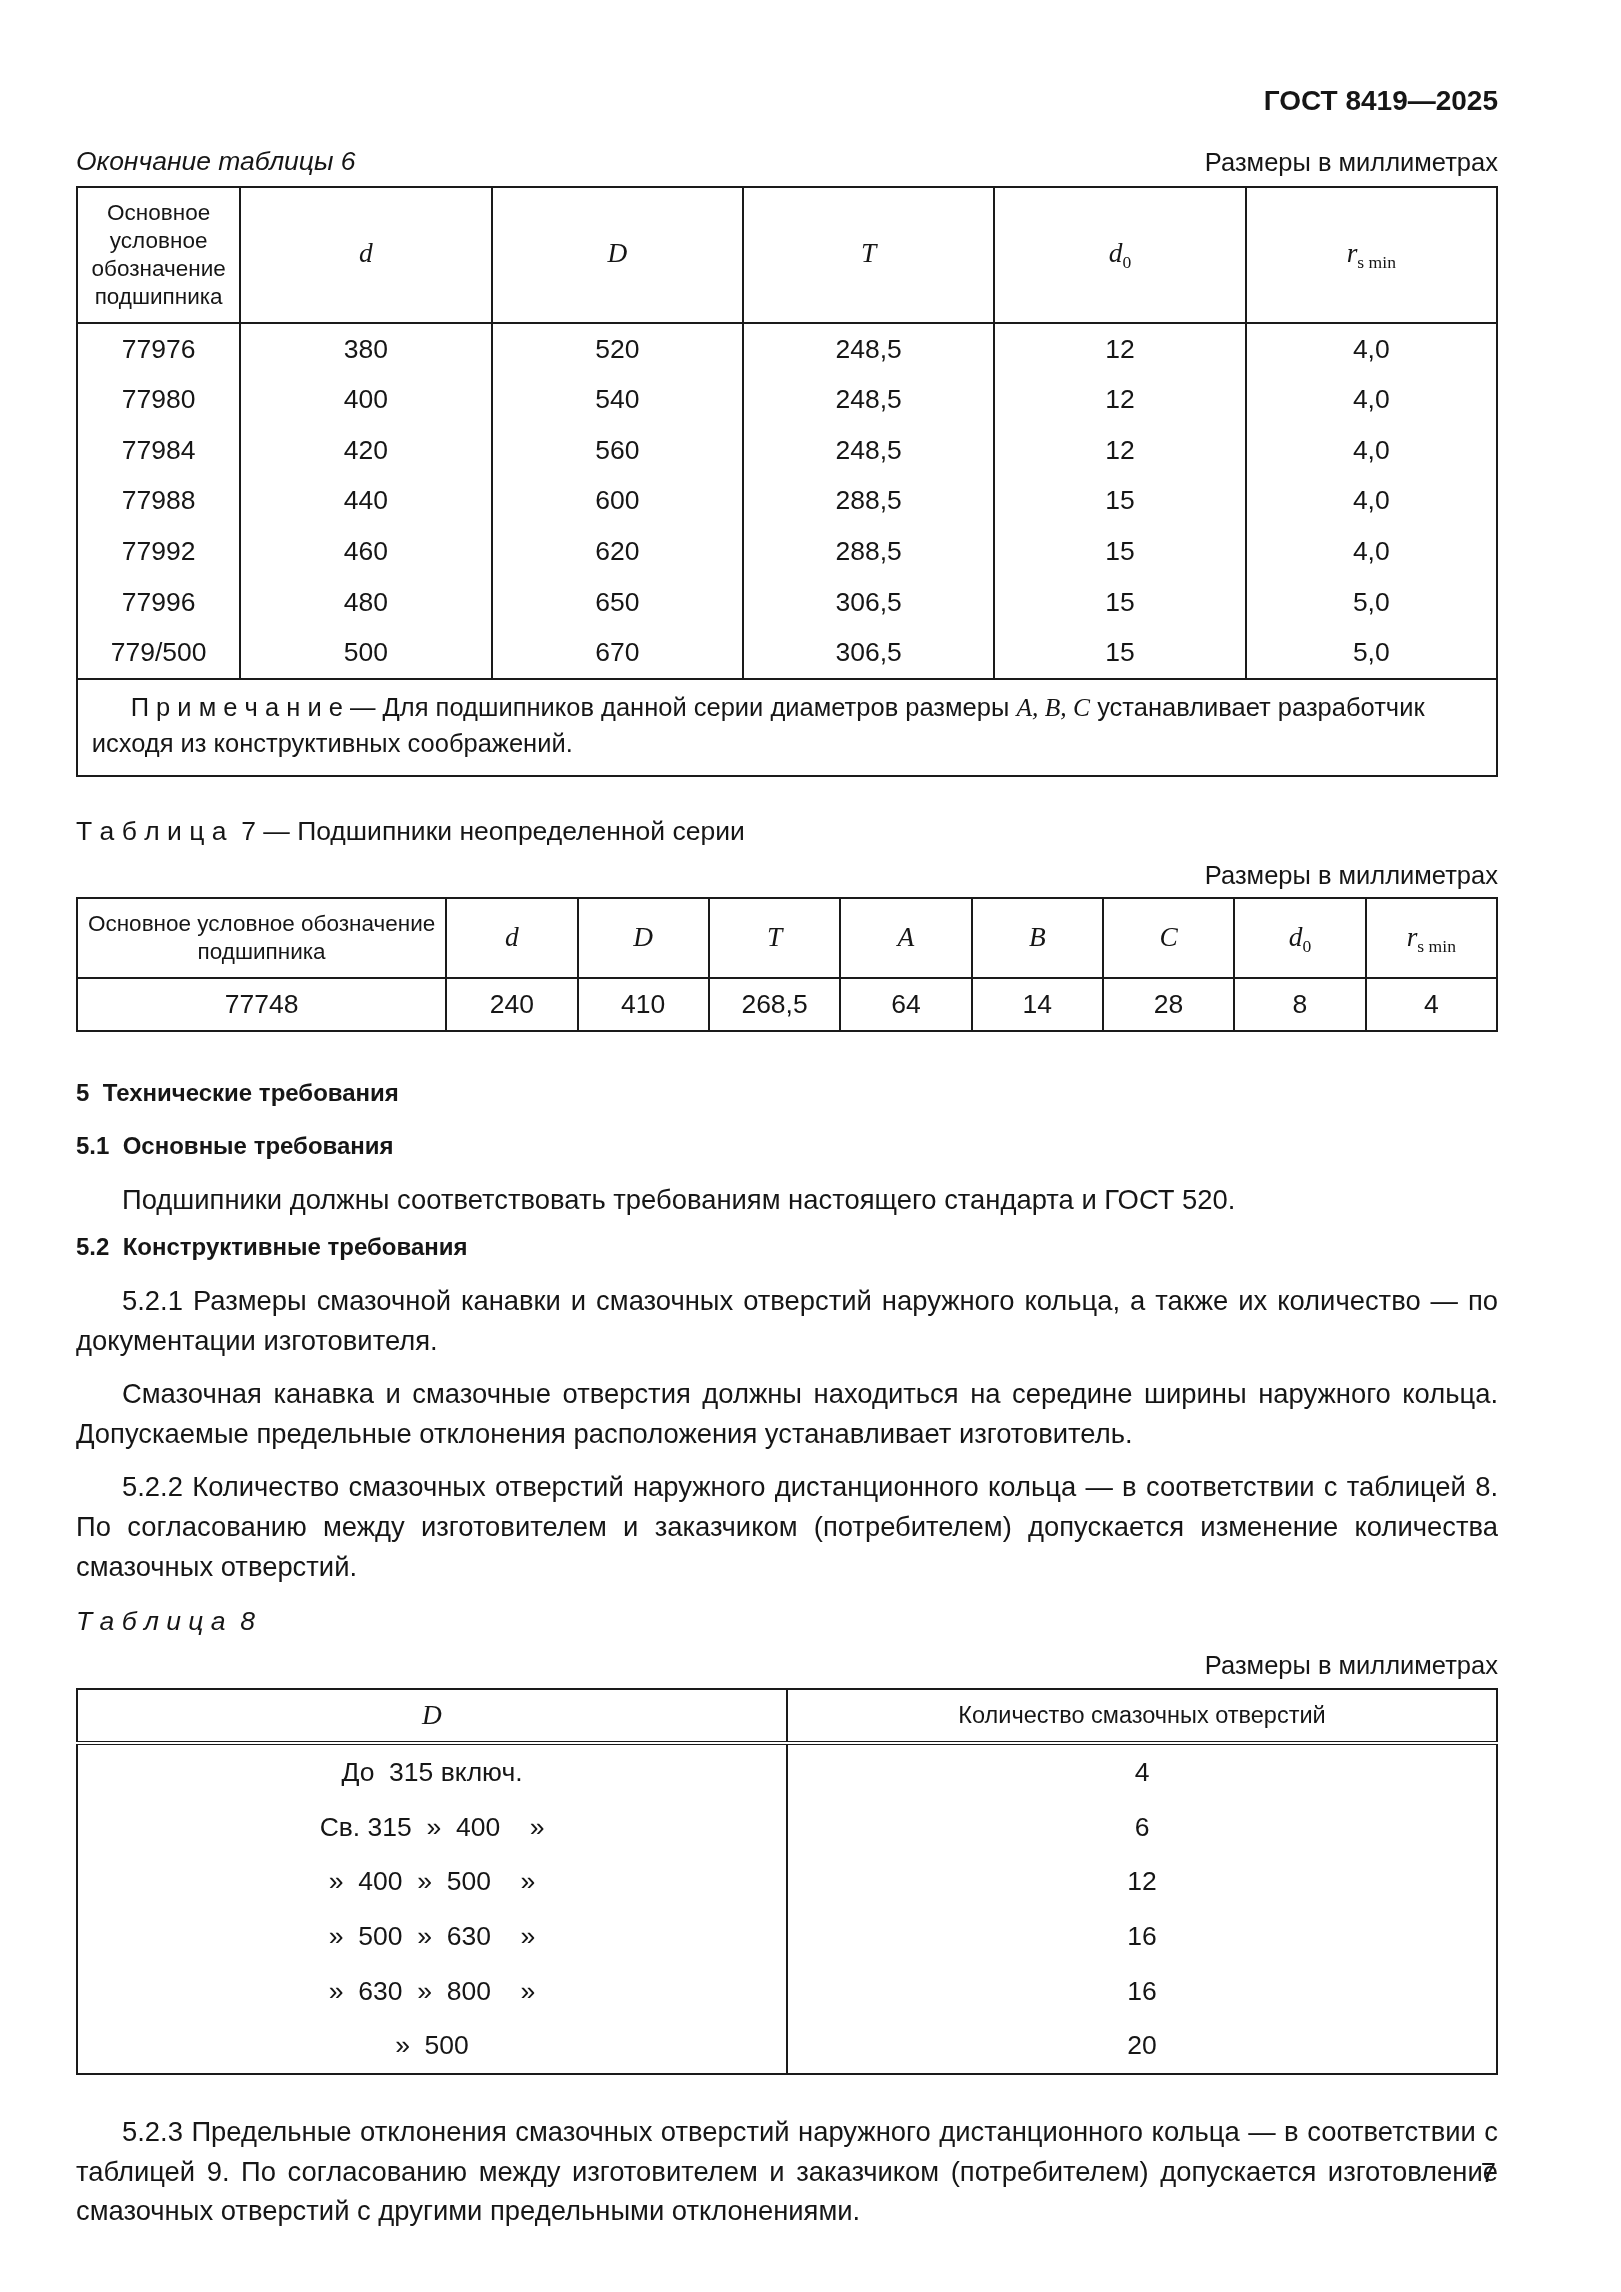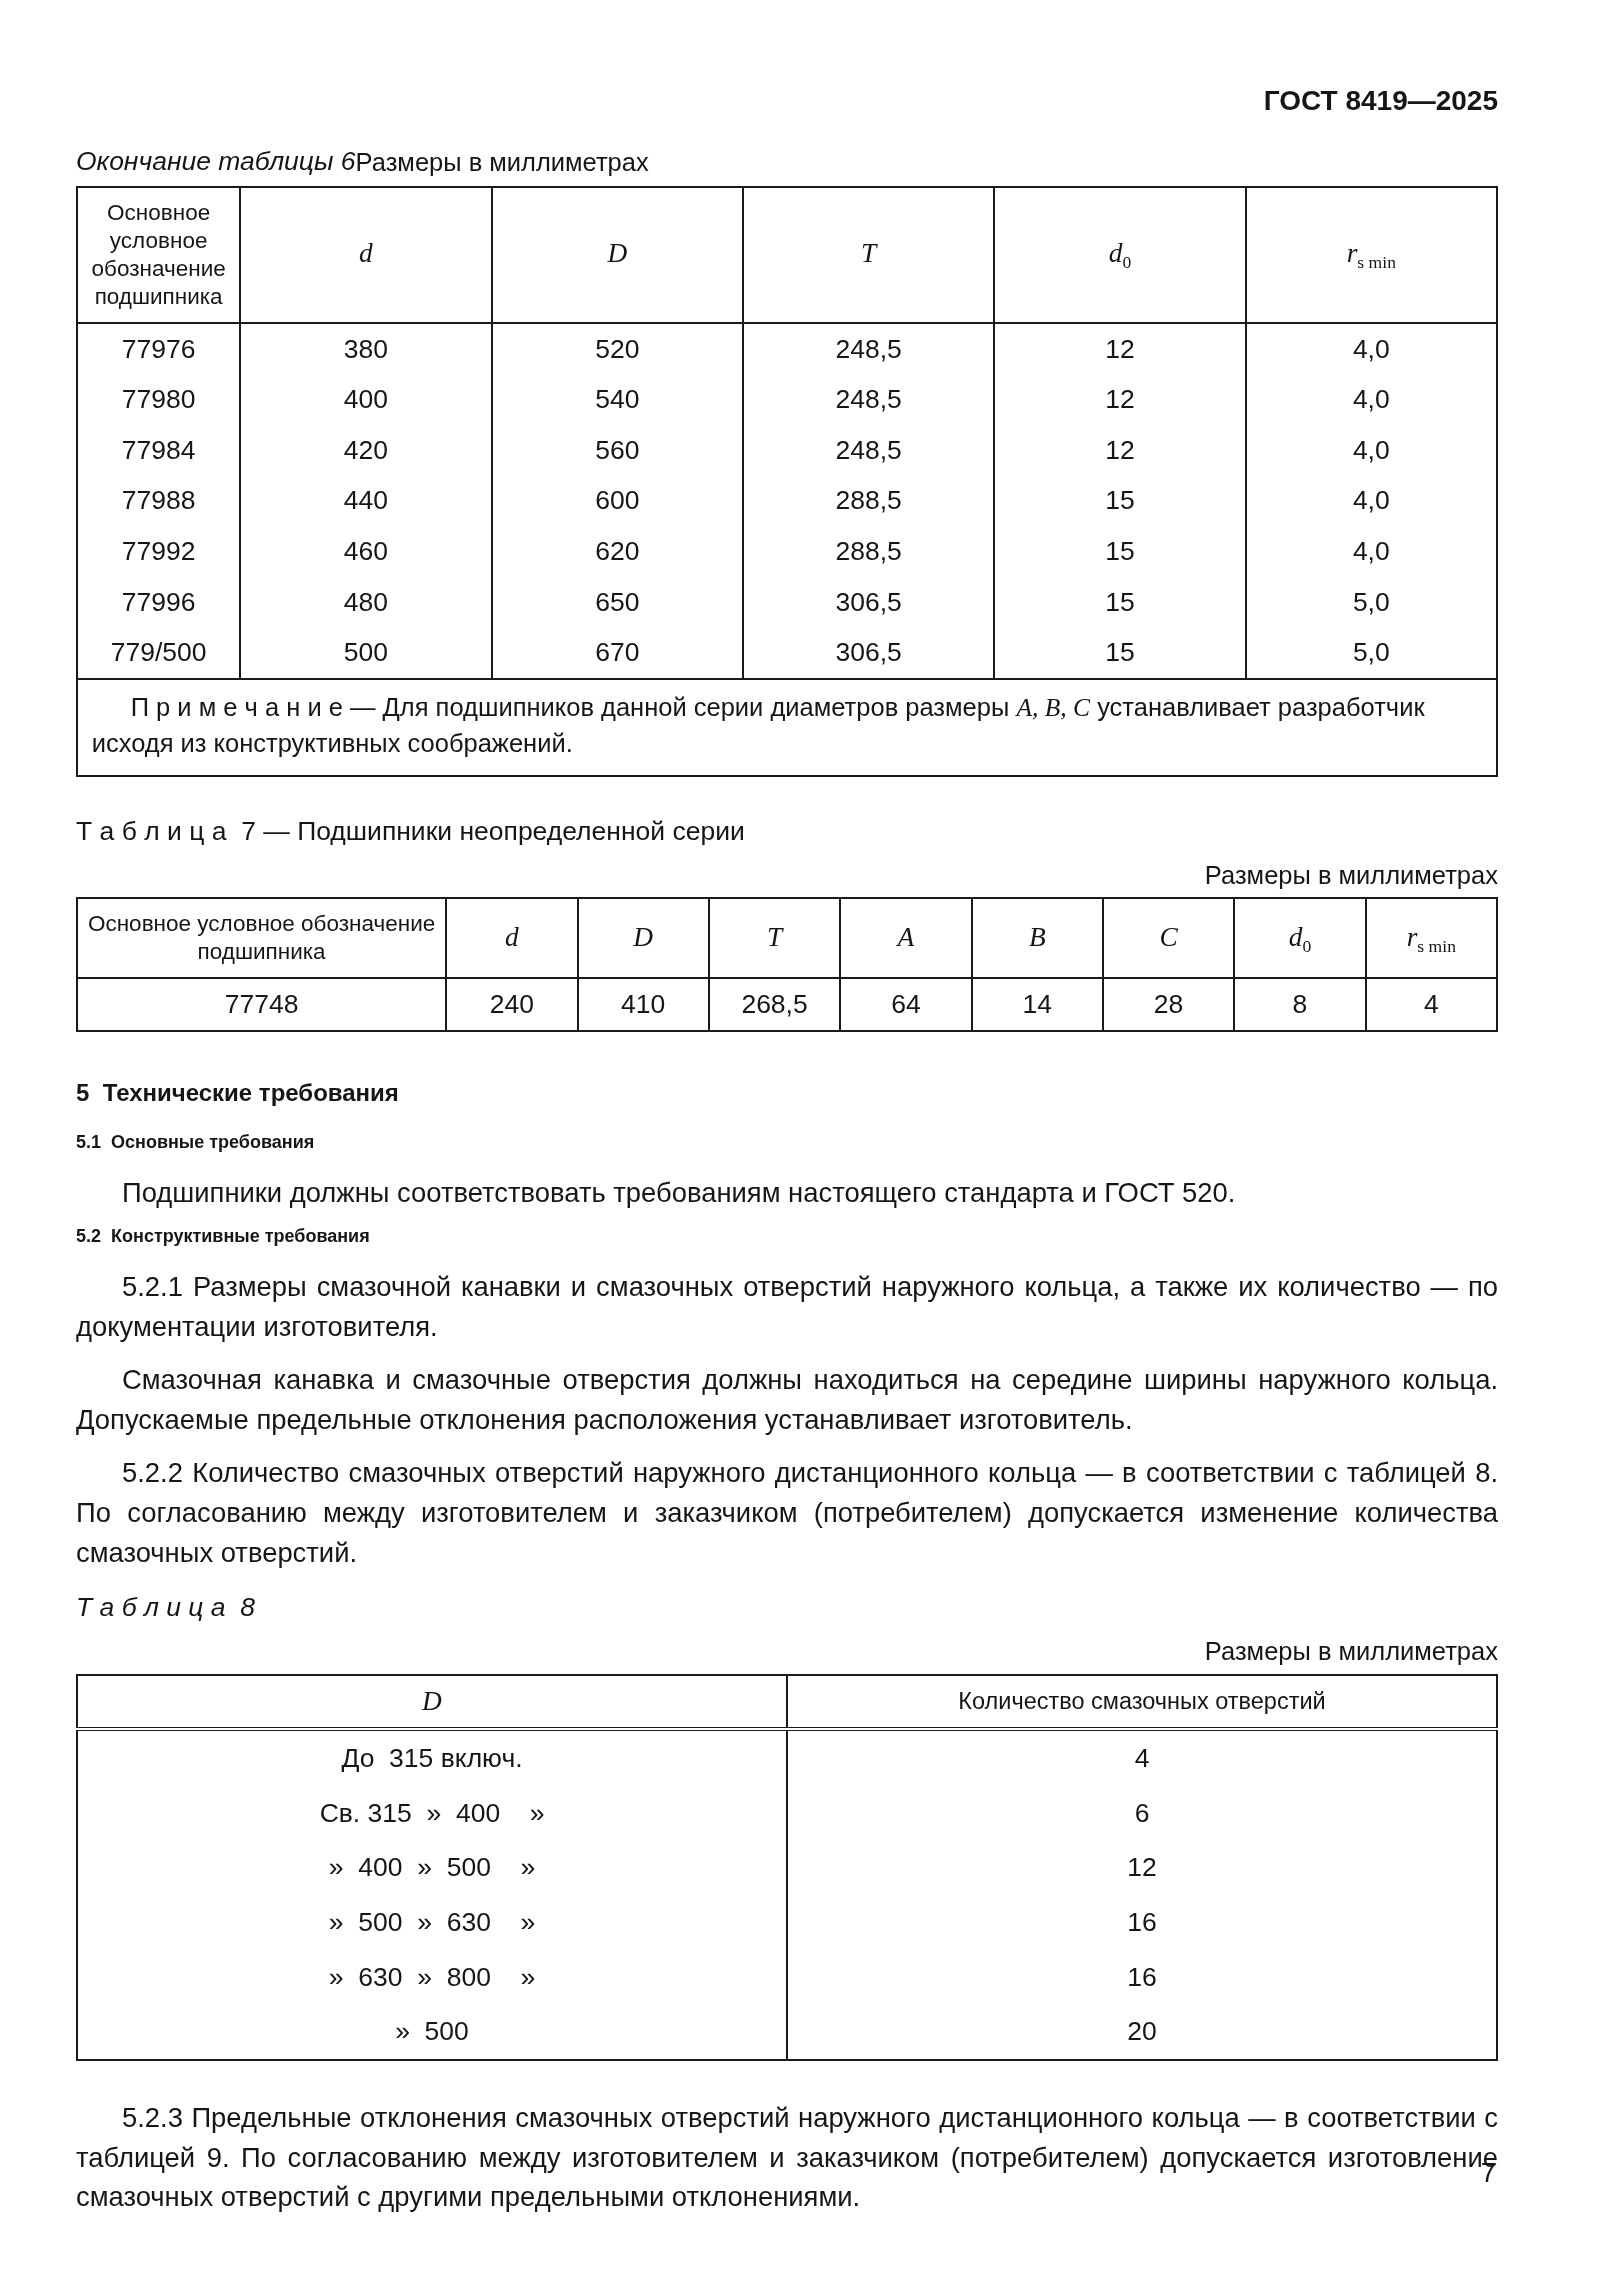--- a/index.html
+++ b/index.html
@@ -8,21 +8,21 @@
     width:1621px; height:2293px;
     font-family:"Liberation Sans", sans-serif;
     color:#161616;
     position:relative;
     overflow:hidden;
   }
   .page { padding:85px 123px 0 76px; }
 
   .doc-header { text-align:right; font-weight:bold; font-size:28px; margin-bottom:29px; }
 
-  .caption-flex { display:flex; justify-content:flex-start; align-items:flex-end; margin-bottom:8.8px; }
+  .caption-flex { display:flex; justify-content:space-between; align-items:flex-end; margin-bottom:8.8px; }
   .caption-italic { font-style:italic; font-size:26.5px; }
   .units { font-size:25.5px; }
   .caption-line { font-size:26.5px; margin-bottom:13.7px; white-space:pre-wrap; }
   .units-line { text-align:right; font-size:25.5px; margin-bottom:7.8px; }
 
   .gost-table { width:100%; border-collapse:collapse; border:2px solid #1a1a1a; table-layout:fixed; }
   .gost-table th, .gost-table td {
     border-left:2px solid #1a1a1a; border-right:2px solid #1a1a1a;
     text-align:center; vertical-align:middle;
   }
@@ -43,21 +43,21 @@
   }
   .note-var { font-family:"Liberation Serif", serif; font-style:italic;text-align:right; }
 
   .t7 { margin-bottom:47px; }
 
   .t8 { margin-bottom:37px; }
   .t8 thead th { border-bottom:4.9px double #1a1a1a; font-size:23.5px; padding:8.8px 7.8px; }
   .t8 tbody td { padding:11.8px 3.9px; white-space:pre; }
 
   h2.sec { font-size:24px; font-weight:bold; white-space:pre-wrap; margin:13.7px 0 25.5px 0; }
-  h3.subsec { font-size:18px; font-weight:bold; white-space:pre-wrap; margin:7.8px 0 19.6px 0; }
+  h3.subsec { font-size:24px; font-weight:bold; white-space:pre-wrap; margin:7.8px 0 19.6px 0; }
   p.para {
     font-size:27.4px; line-height:1.45; text-align:justify;
     text-indent:46px; margin-bottom:13.7px;
   }
   p.para.cont { margin-bottom:13.7px; }
 
   .page-num { position:absolute; right:125px; bottom:104px; font-size:27.4px; }
 </style>
 </head>
 <body>

